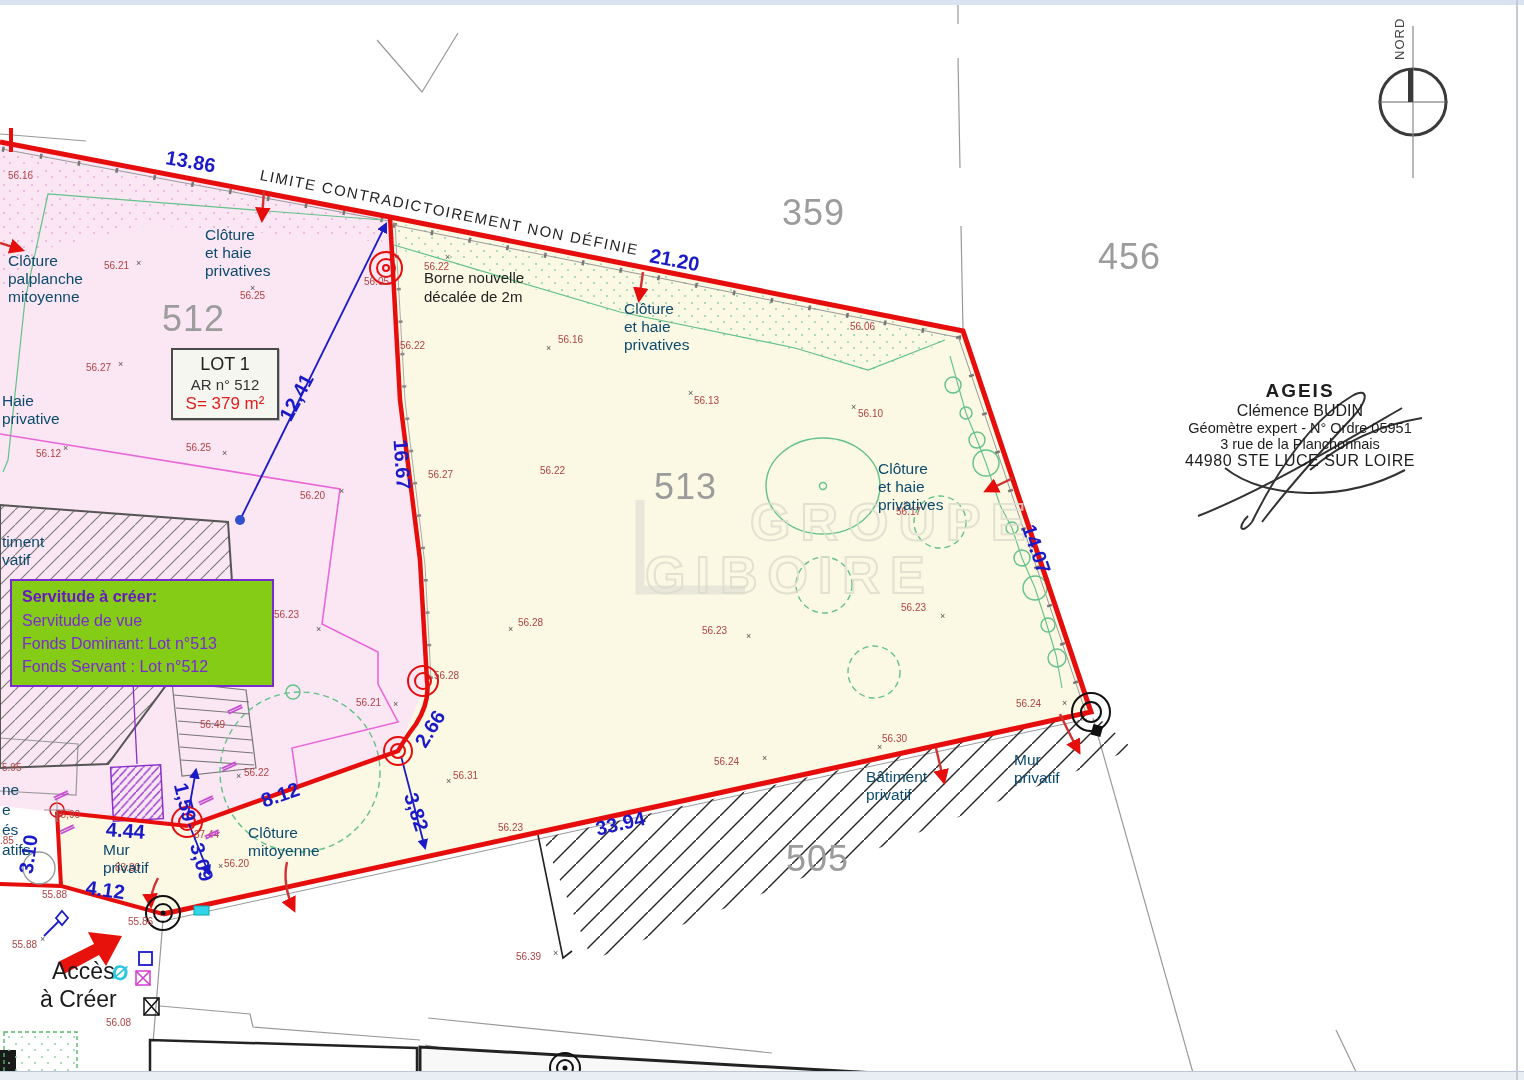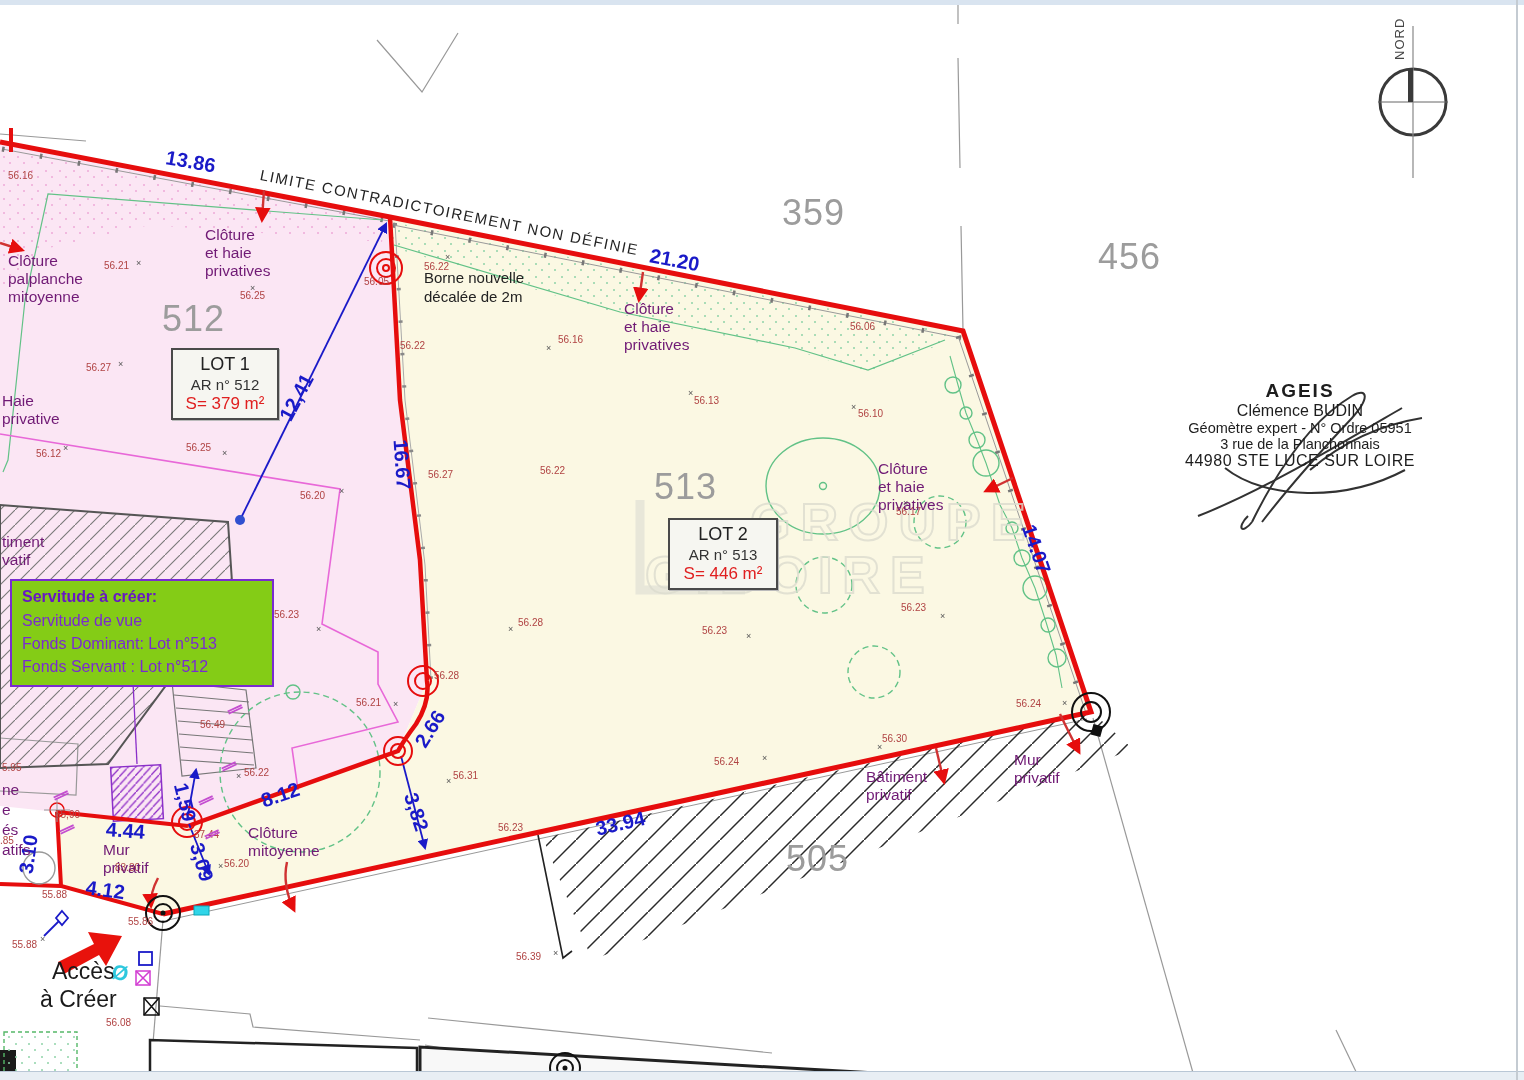--- a/index.html
+++ b/index.html
@@ -7,21 +7,21 @@
           font-family:"Liberation Sans",sans-serif;}
   .canvas svg{position:absolute;left:0;top:0;z-index:1;}
   .layer{position:absolute;left:0;top:0;width:0;height:0;z-index:10;}
   .wm{position:absolute;z-index:4;font-weight:bold;color:transparent;
       -webkit-text-stroke:2px #dcdccf;letter-spacing:10px;font-size:52px;opacity:.8;}
   .parcelnum{position:absolute;font-size:36px;color:#9c9c9c;letter-spacing:1px;z-index:6;}
   .spot{position:absolute;font-size:10px;color:#b04343;white-space:pre;z-index:11;}
   .xmark{position:absolute;font-size:9px;color:#555;z-index:11;}
   .dim{position:absolute;font-size:20px;font-weight:bold;color:#1a1ac8;white-space:pre;
        transform-origin:0 50%;z-index:12;}
-  .flabel{position:absolute;font-size:15.5px;color:#701a75;line-height:18px;
+  .flabel{position:absolute;font-size:15.5px;color:#0c4a6e;line-height:18px;
           white-space:pre-line;z-index:12;}
   .fsym{position:absolute;font-size:15px;font-weight:bold;color:#c44dd0;z-index:11;}
   .limit-label{position:absolute;left:262px;top:166px;font-size:15px;color:#222;
                letter-spacing:1.5px;transform:rotate(11.3deg);transform-origin:0 0;z-index:12;}
   .borne-note{position:absolute;left:424px;top:268px;font-size:15px;color:#222;
               line-height:19px;white-space:pre-line;z-index:12;}
   .lotbox{position:absolute;background:#f6f6f1;border:2px solid #4a4a4a;text-align:center;
           padding:4px 6px;z-index:15;box-shadow:1px 1px 0 #bbb;}
   .lotbox .t1{font-size:18px;color:#222;}
   .lotbox .t2{font-size:15px;color:#333;margin-top:1px;}
@@ -390,25 +390,20 @@
 <div class="limit-label">LIMITE CONTRADICTOIREMENT NON DÉFINIE</div>
 <div class="borne-note">Borne nouvelle
 décalée de 2m</div>
 
 <div class="lotbox" style="left:171px;top:348px;width:92px;">
   <div class="t1">LOT 1</div>
   <div class="t2">AR n° 512</div>
   <div class="t3">S= 379 m²</div>
 </div>
 
-<div class="lotbox" style="left:668px;top:518px;width:94px;">
-  <div class="t1">LOT 2</div>
-  <div class="t2">AR n° 513</div>
-  <div class="t3">S= 446 m²</div>
-</div>
 
 <div class="servbox">
   <div class="st">Servitude à créer:</div>
   <div class="sl">Servitude de vue</div>
   <div class="sl">Fonds Dominant: Lot n°513</div>
   <div class="sl">Fonds Servant : Lot n°512</div>
 </div>
 
 <div class="stamp">
   <div class="s1">AGEIS</div>

